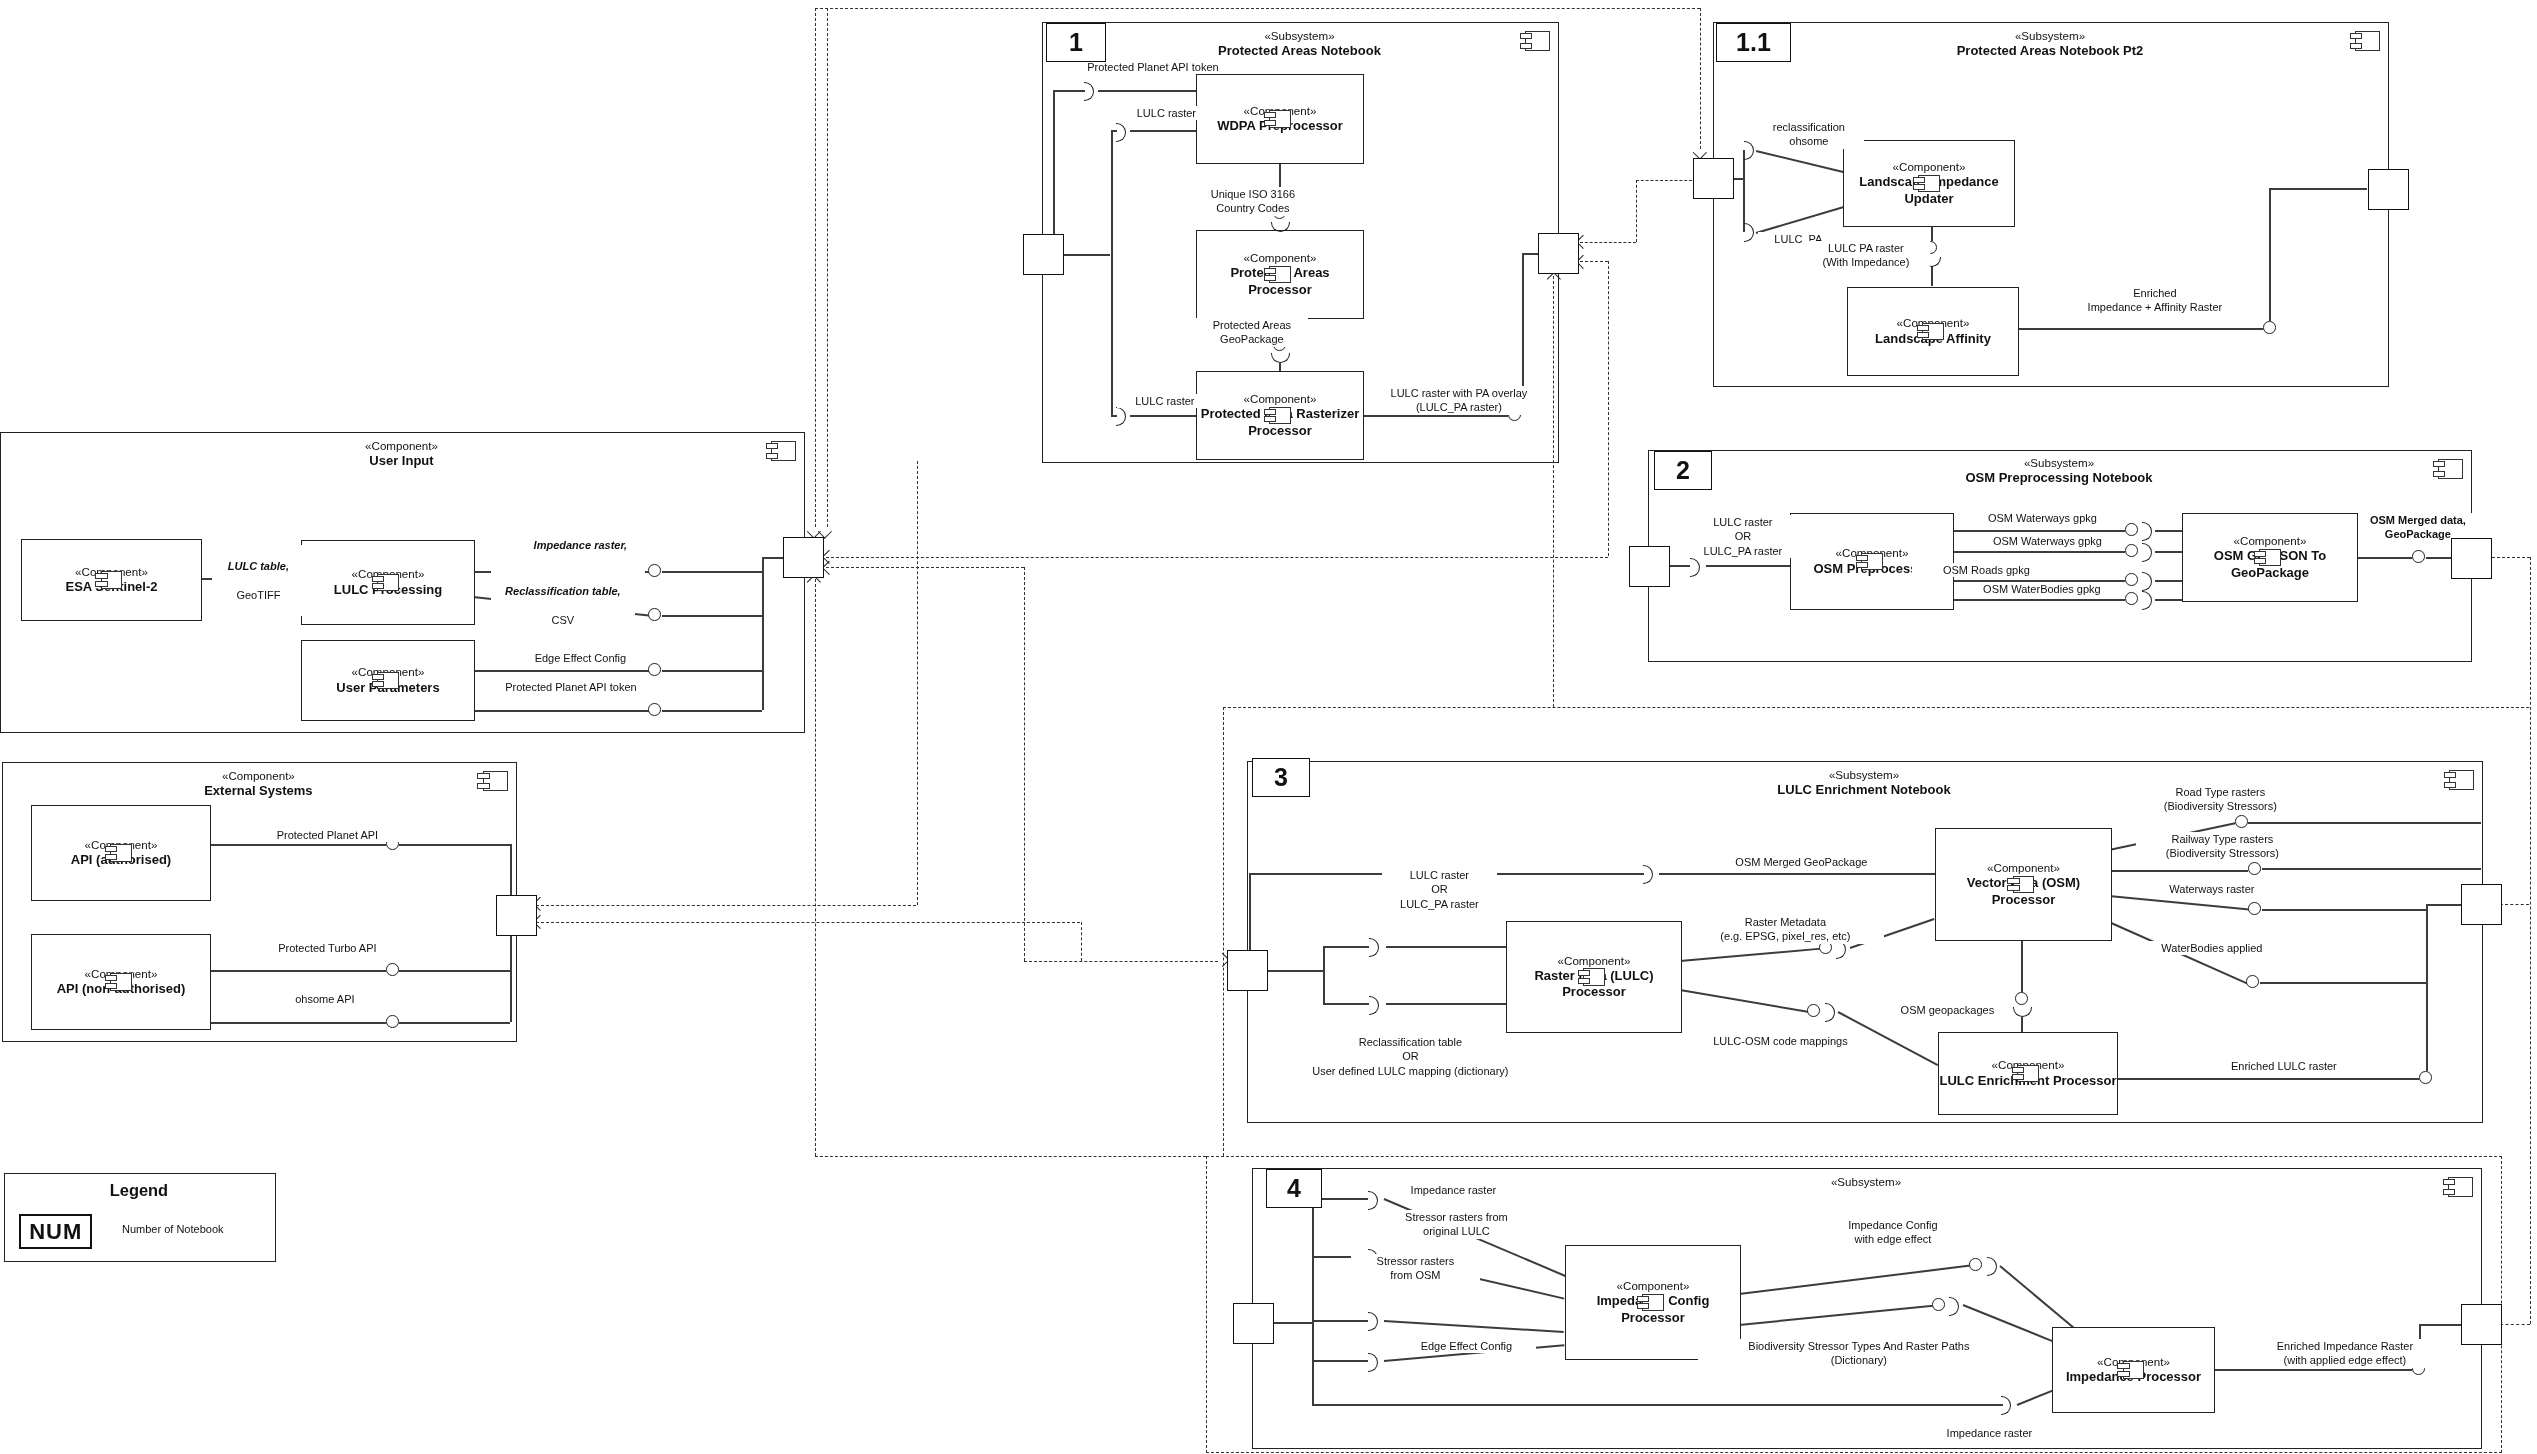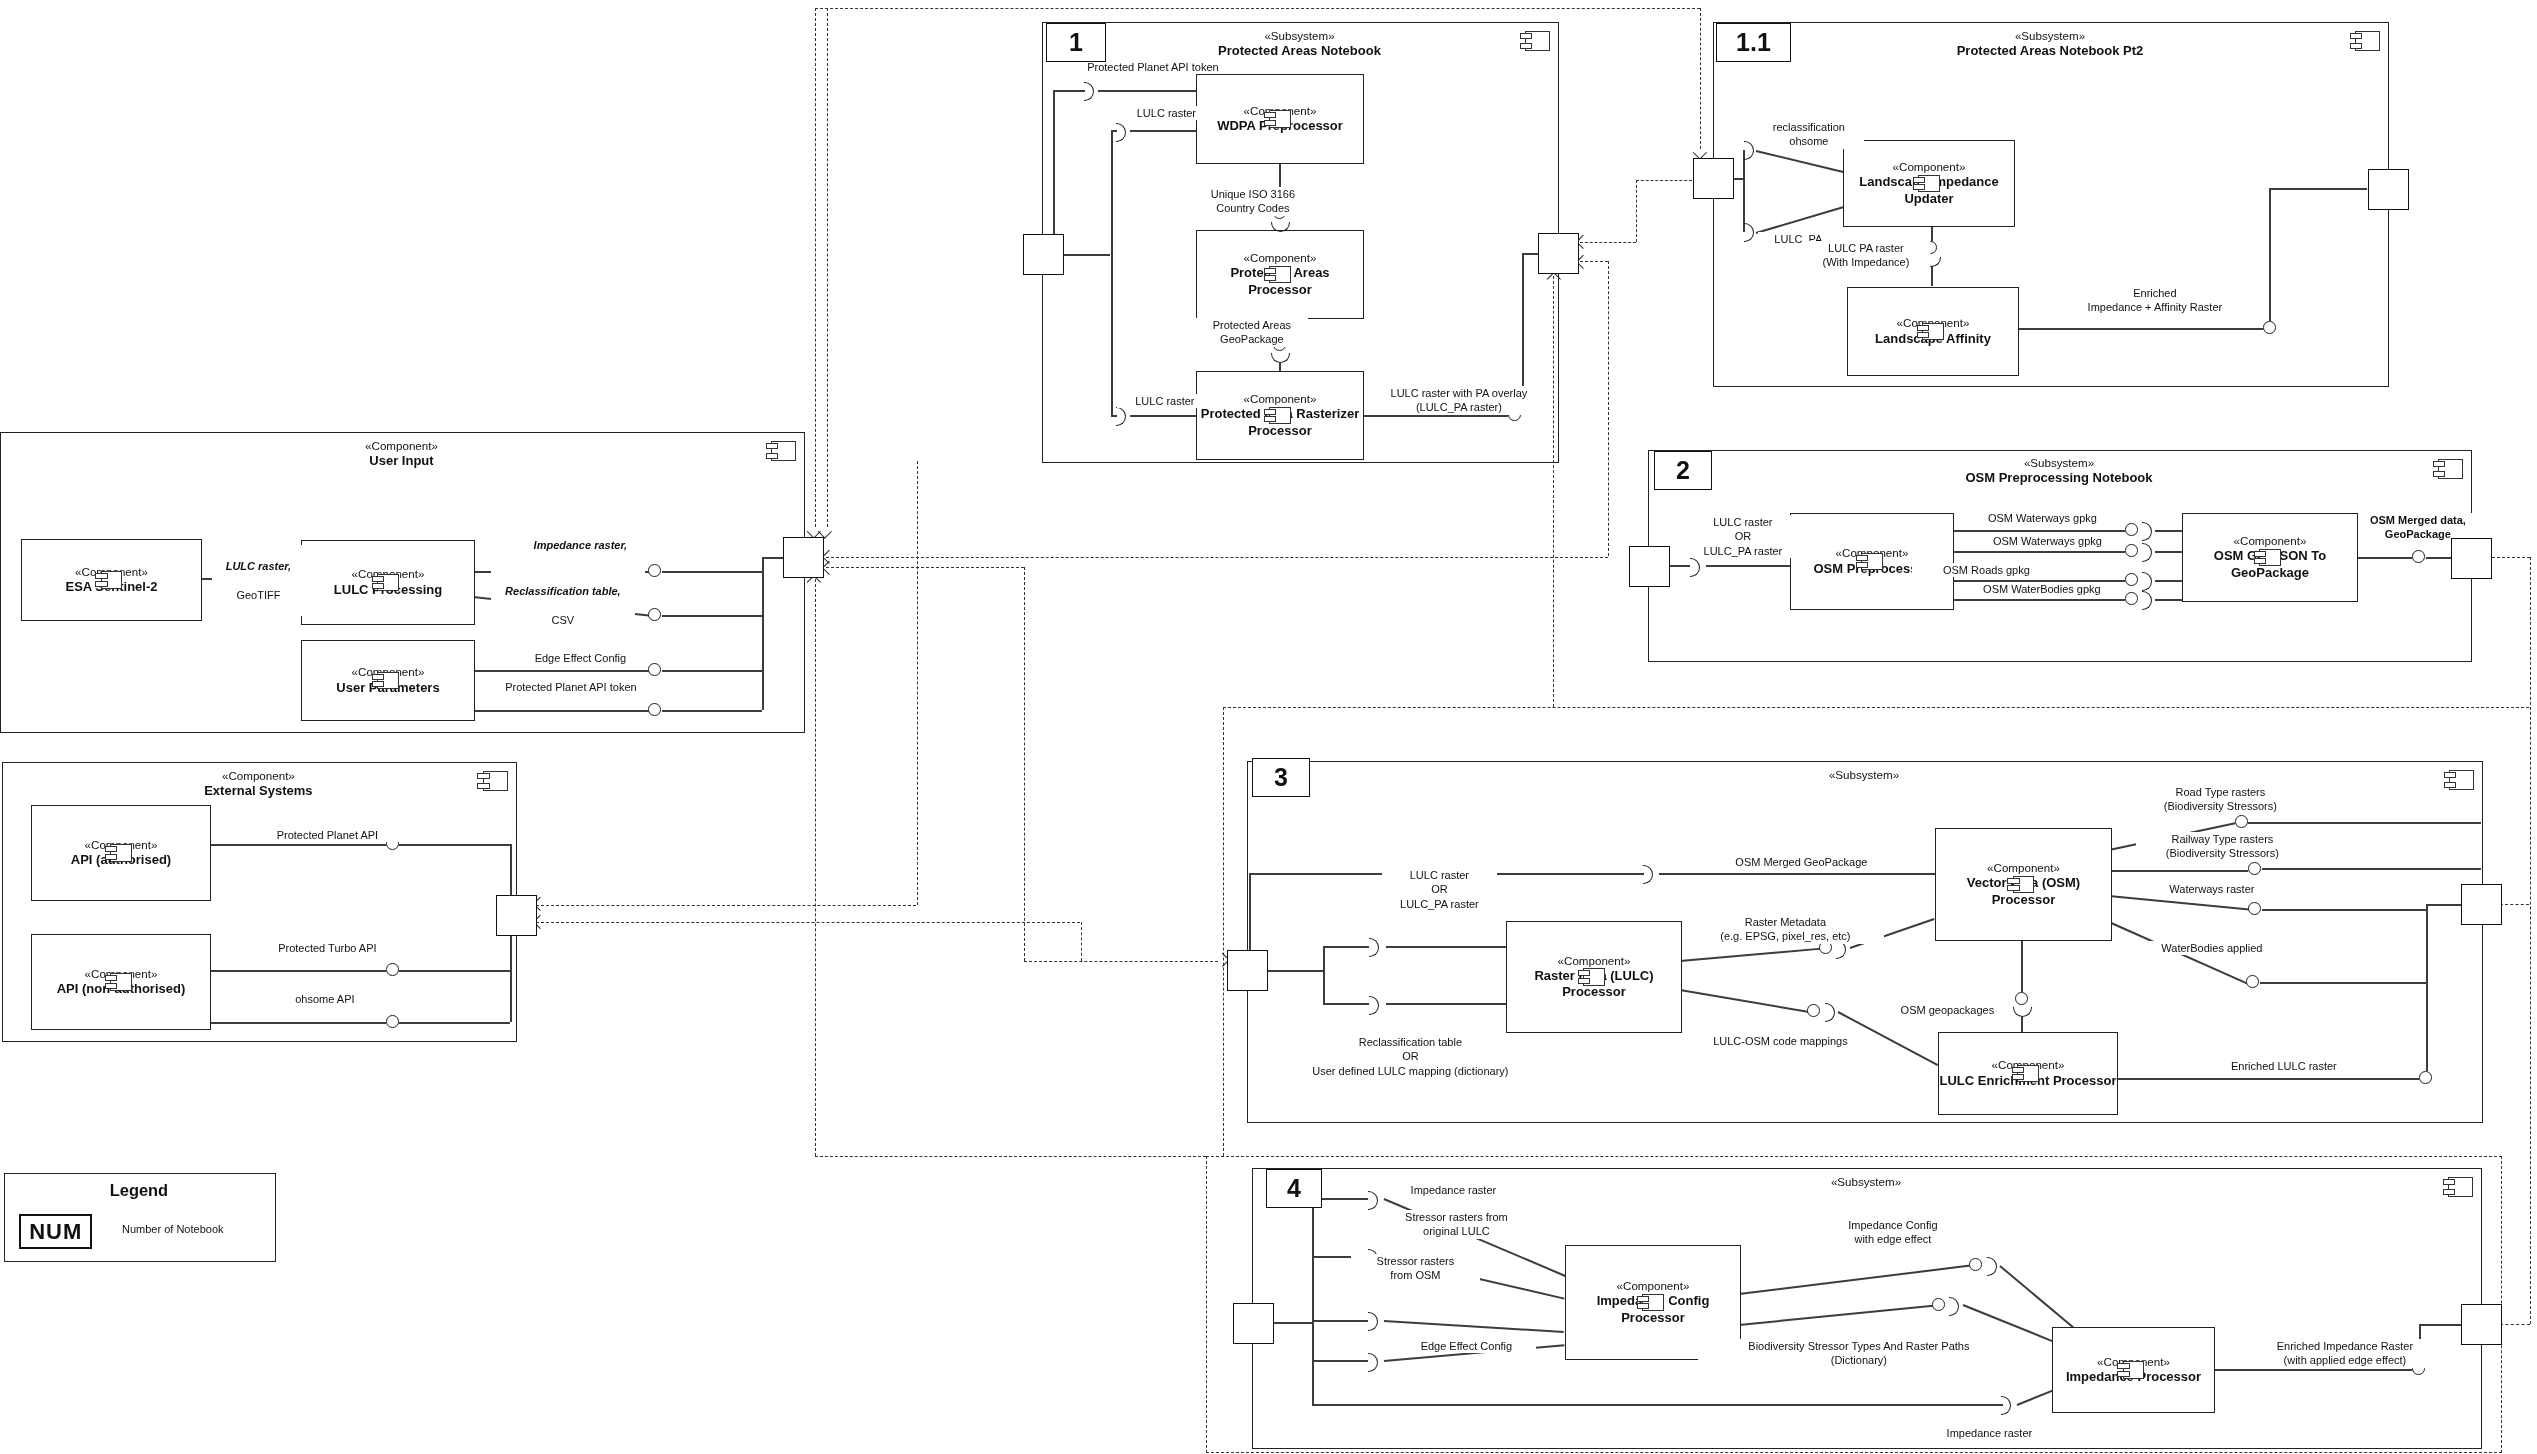--- a/index.html
+++ b/index.html
@@ -135,20 +135,21 @@
   <div class="lbl" style="left:1912px;top:563px;width:145px">OSM Roads gpkg</div>
   <div class="lbl" style="left:1963px;top:582px;width:154px">OSM WaterBodies gpkg</div>
   <div class="lbl b" style="left:2358px;top:513px;width:116px">OSM Merged data,
 GeoPackage</div>
 
   <div class="ss" style="left:1247px;top:761px;width:1234px;height:360px">
     <span class="cicon" style="right:7.7px;top:7.7px;width:23px;height:18.3px"></span>
   </div>
   <div class="ttl" style="left:1247px;top:767px;width:1234px">
     <div class="stereo">«Subsystem»</div>
+    <div class="tname">LULC Enrichment Notebook</div>
   </div>
   <div class="comp" style="left:1506px;top:921px;width:174px;height:110px">
     <span class="cicon"></span>
     <div class="stereo">«Component»</div>
     <div class="cname">Raster Data (LULC) Processor</div>
   </div>
   <div class="comp" style="left:1935px;top:828px;width:175px;height:111px">
     <span class="cicon"></span>
     <div class="stereo">«Component»</div>
     <div class="cname">Vector Data (OSM) Processor</div>
@@ -223,21 +224,21 @@
     <span class="cicon"></span>
     <div class="stereo">«Component»</div>
     <div class="cname">LULC Processing</div>
   </div>
   <div class="comp" style="left:301px;top:640px;width:172px;height:79px">
     <span class="cicon"></span>
     <div class="stereo">«Component»</div>
     <div class="cname">User Parameters</div>
   </div>
   <div class="lbl" style="left:212px;top:545px;width:89px">
-    <span class="bi">LULC raster,</span>
+    <span class="bi">LULC table,</span>
     <span class="pl">GeoTIFF</span>
   </div>
   <div class="lbl" style="left:516px;top:524px;width:125px">
     <span class="bi">Impedance raster,</span>
     <span class="pl">GeoTIFF</span>
   </div>
   <div class="lbl" style="left:491px;top:570px;width:140px">
     <span class="bi">Reclassification table,</span>
     <span class="pl">CSV</span>
   </div>

